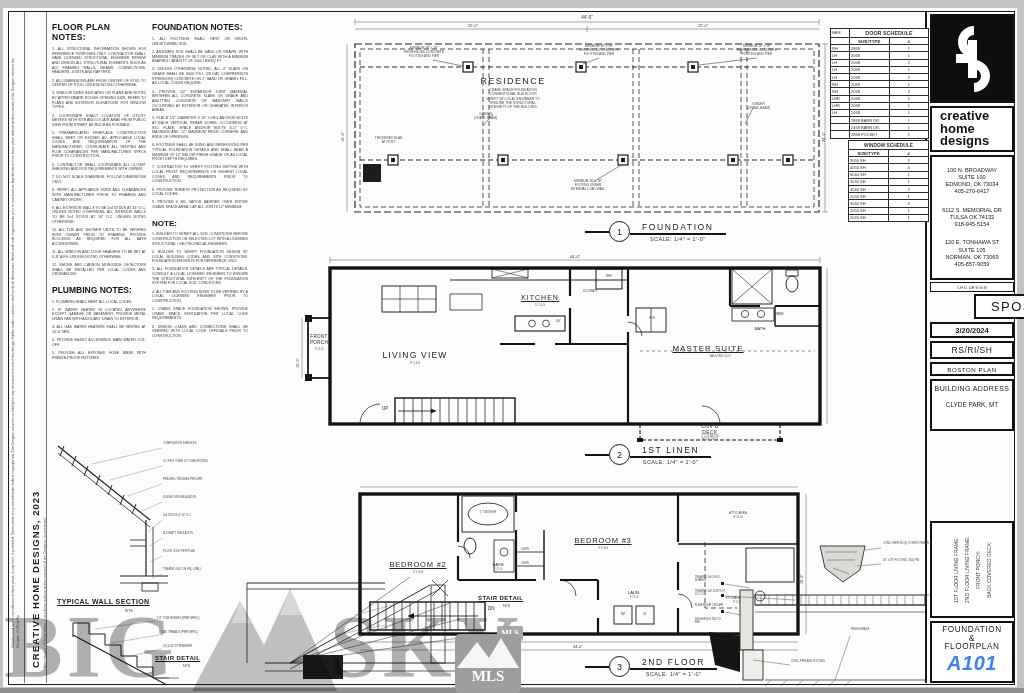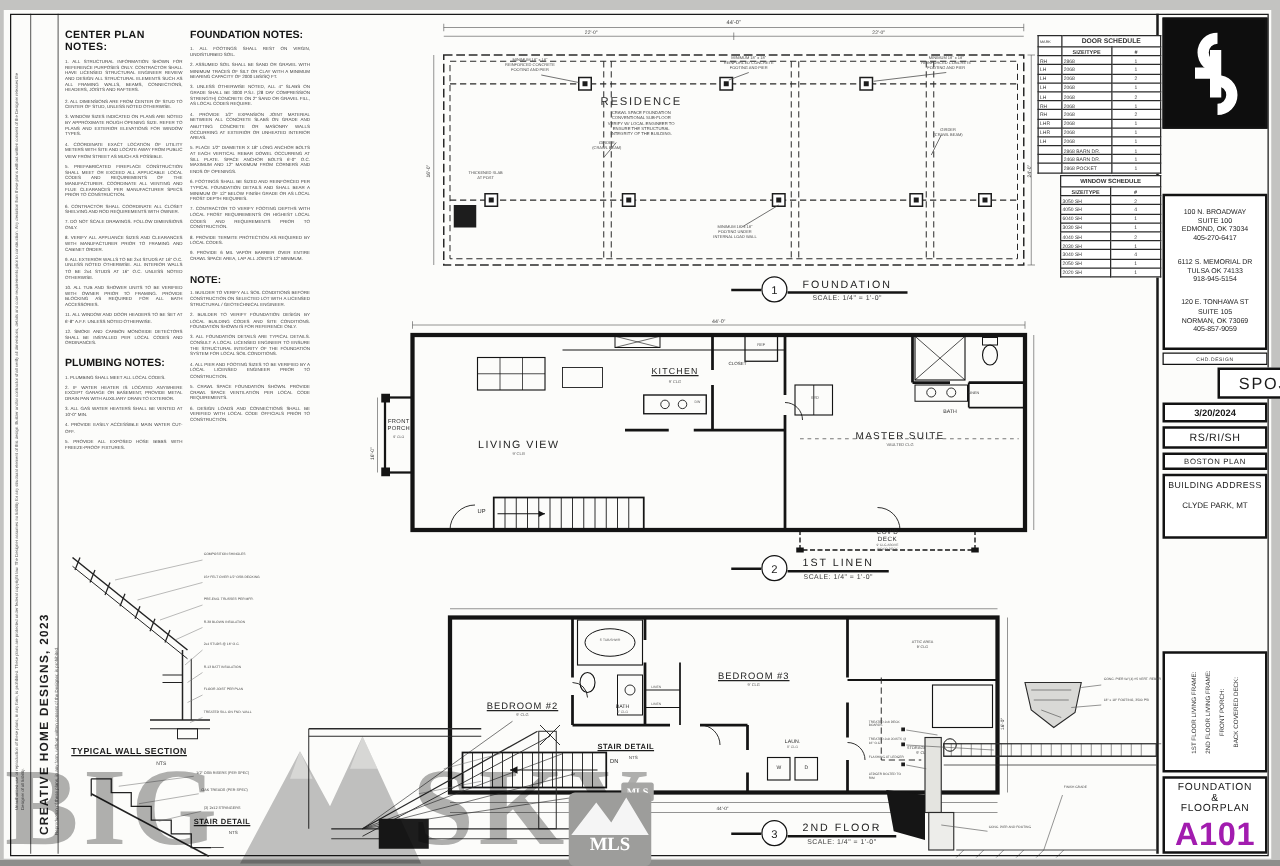--- a/index.html
+++ b/index.html
@@ -44,21 +44,21 @@
   <div class="vline" style="left:925px;top:11px;width:2px;height:672px;"></div>
   <div class="vline" style="left:24px;top:11px;width:1px;height:672px;opacity:.6;"></div>
   <div class="vline" style="left:46px;top:11px;width:1px;height:672px;opacity:.6;"></div>
   <div class="abs" style="left:0;top:688px;width:1024px;height:5px;background:#8d8d8b;"></div>
 
   <div class="t rot" style="left:11px;top:648px;width:600px;font-size:3.4px;color:#5a5a5a;line-height:1.5;">Unauthorized use or reproduction of these plans, in any form, is prohibited. These plans are protected under federal copyright law. The Designer assumes no liability for any structural element of this design. Builder and/or contractor shall verify all dimensions, details and code requirements prior to construction. Any deviation from these plans without written consent of the Designer releases the Designer of all liability.</div>
   <div class="t rot" style="left:30px;top:668px;width:238px;font-size:9.5px;font-weight:bold;letter-spacing:1px;color:#1f1f1f;">CREATIVE HOME DESIGNS, 2023</div>
   <div class="t rot" style="left:43px;top:668px;width:230px;font-size:3.6px;color:#5a5a5a;">Reproduction of these plans, in any form, without written consent of the Designer, is prohibited.</div>
 
   <div class="notecol" style="left:52px;top:22px;width:94px;">
-    <div class="note-h" style="position:static;">CENTER PLAN NOTES:</div>
+    <div class="note-h" style="position:static;">FLOOR PLAN NOTES:</div>
     <div style="height:5px;"></div>
     <p class="note-p">1. ALL STRUCTURAL INFORMATION SHOWN FOR REFERENCE PURPOSES ONLY. CONTRACTOR SHALL HAVE LICENSED STRUCTURAL ENGINEER REVIEW AND DESIGN ALL STRUCTURAL ELEMENTS SUCH AS ALL FRAMING WALLS, BEAMS, CONNECTIONS, HEADERS, JOISTS AND RAFTERS.</p>
     <p class="note-p">2. ALL DIMENSIONS ARE FROM CENTER OF STUD TO CENTER OF STUD, UNLESS NOTED OTHERWISE.</p>
     <p class="note-p">3. WINDOW SIZES INDICATED ON PLANS ARE NOTED BY APPROXIMATE ROUGH OPENING SIZE. REFER TO PLANS AND EXTERIOR ELEVATIONS FOR WINDOW TYPES.</p>
     <p class="note-p">4. COORDINATE EXACT LOCATION OF UTILITY METERS WITH SITE AND LOCATE AWAY FROM PUBLIC VIEW FROM STREET AS MUCH AS POSSIBLE.</p>
     <p class="note-p">5. PREFABRICATED FIREPLACE CONSTRUCTION SHALL MEET OR EXCEED ALL APPLICABLE LOCAL CODES AND REQUIREMENTS OF THE MANUFACTURER. COORDINATE ALL VENTING AND FLUE CLEARANCES PER MANUFACTURER SPECS PRIOR TO CONSTRUCTION.</p>
     <p class="note-p">6. CONTRACTOR SHALL COORDINATE ALL CLOSET SHELVING AND ROD REQUIREMENTS WITH OWNER.</p>
     <p class="note-p">7. DO NOT SCALE DRAWINGS. FOLLOW DIMENSIONS ONLY.</p>
     <p class="note-p">8. VERIFY ALL APPLIANCE SIZES AND CLEARANCES WITH MANUFACTURER PRIOR TO FRAMING AND CABINET ORDER.</p>
     <p class="note-p">9. ALL EXTERIOR WALLS TO BE 2x4 STUDS AT 16" O.C. UNLESS NOTED OTHERWISE. ALL INTERIOR WALLS TO BE 2x4 STUDS AT 16" O.C. UNLESS NOTED OTHERWISE.</p>
@@ -266,21 +266,21 @@
           <rect x="477" y="182" width="6" height="6"></rect>
       </g>
     </svg>
     <div class="t ctr" style="left:2px;top:78px;width:34px;font-size:4.6px;letter-spacing:.3px;color:#2c2c2c;">FRONT
 PORCH</div>
     <div class="t ctr" style="left:2px;top:92px;width:34px;font-size:2.8px;color:#555;">9' CLG</div>
     <div class="t ctr" style="left:60px;top:94px;width:110px;font-size:8.5px;letter-spacing:1.2px;color:#232323;">LIVING VIEW</div>
     <div class="t ctr" style="left:60px;top:105px;width:110px;font-size:3.3px;color:#555;">9' CLG</div>
     <div class="t ctr" style="left:200px;top:38px;width:80px;font-size:7px;letter-spacing:1px;color:#232323;text-decoration:underline;">KITCHEN</div>
     <div class="t ctr" style="left:200px;top:47px;width:80px;font-size:3.2px;color:#555;">9' CLG</div>
-    <div class="t ctr" style="left:360px;top:88px;width:120px;font-size:8px;letter-spacing:1px;color:#232323;">MASTER SUITE</div>
+    <div class="t ctr" style="left:348px;top:88px;width:120px;font-size:8px;letter-spacing:1px;color:#232323;text-decoration:underline;">MASTER SUITE</div>
     <div class="t ctr" style="left:360px;top:98px;width:120px;font-size:3.2px;color:#555;">VAULTED CLG</div>
     <div class="t ctr" style="left:440px;top:70px;width:40px;font-size:4.2px;color:#2c2c2c;">BATH</div>
     <div class="t ctr" style="left:268px;top:33px;width:44px;font-size:3.6px;color:#2c2c2c;">CLOSET</div>
     <div class="t ctr" style="left:462px;top:57px;width:34px;font-size:3px;color:#2c2c2c;">LINEN</div>
     <div class="t ctr" style="left:375px;top:167px;width:70px;font-size:5px;letter-spacing:.4px;color:#2c2c2c;">COV'D
 DECK</div>
     <div class="t ctr" style="left:375px;top:179px;width:70px;font-size:2.6px;color:#666;">9' CLG ABOVE
 WOOD DECK</div>
     <div class="t" style="left:82px;top:150px;font-size:4.6px;color:#2c2c2c;">UP</div>
     <div class="t ctr" style="left:294px;top:18px;width:30px;font-size:3.2px;color:#555;">REF</div>
@@ -674,20 +674,25 @@
   <div class="tb-cell" style="top:14px;height:89px;background:#0e0e0e;">
     <svg width="56" height="66" viewBox="0 0 56 66">
       <g fill="#ffffff">
         <path d="M30 0 a16 16 0 1 0 0 32 l0 -9 a7 7 0 1 1 0 -14 z"></path>
         <rect x="24" y="14" width="9" height="38"></rect>
         <path d="M26 34 a16 16 0 1 1 0 32 l0 -9 a7 7 0 1 0 0 -14 z" transform="translate(4,0)"></path>
         <rect x="12" y="28" width="14" height="9"></rect>
       </g>
     </svg>
   </div>
+  <div class="tb-cell" style="top:106px;height:46px;align-items:flex-start;padding-left:8px;">
+    <div style="font-size:13px;font-weight:bold;line-height:.95;text-align:left;white-space:pre-line;color:#111;">creative
+home
+designs</div>
+  </div>
   <div class="tb-cell" style="top:155px;height:125px;justify-content:space-around;padding:4px 0;">
     <div class="t" style="position:static;font-size:5.6px;line-height:1.3;color:#222;">100 N. BROADWAY
 SUITE 100
 EDMOND, OK 73034
 405-270-6417</div>
     <div class="t" style="position:static;font-size:5.6px;line-height:1.3;color:#222;">6112 S. MEMORIAL DR
 TULSA OK 74133
 918-945-5154</div>
     <div class="t" style="position:static;font-size:5.6px;line-height:1.3;color:#222;">120 E. TONHAWA ST
 SUITE 105
@@ -718,21 +723,21 @@
       <span class="vtxt" style="font-size:5px;color:#333;">1ST FLOOR LIVING FRAME:</span>
       <span class="vtxt" style="font-size:5px;color:#333;">2ND FLOOR LIVING FRAME:</span>
       <span class="vtxt" style="font-size:5px;color:#333;">FRONT PORCH:</span>
       <span class="vtxt" style="font-size:5px;color:#333;">BACK COVERED DECK:</span>
     </div>
   </div>
   <div class="tb-cell" style="top:621px;height:62px;justify-content:flex-start;padding-top:3px;">
     <div style="font-size:8.2px;letter-spacing:.6px;line-height:1.05;color:#1a1a1a;white-space:pre-line;">FOUNDATION
 &amp;
 FLOORPLAN</div>
-    <div style="font-size:26px;font-weight:bold;letter-spacing:.5px;color:#a21caf;margin-top:0px;">A101</div>
+    <div style="font-size:20px;font-weight:bold;letter-spacing:.5px;color:#3b82f6;margin-top:0px;font-style:italic;">A101</div>
   </div>
 
   <div class="wm" style="left:4px;top:596px;font-size:88px;font-weight:bold;letter-spacing:4px;">BIG</div>
   <div class="wm" style="left:330px;top:596px;font-size:88px;font-weight:bold;letter-spacing:4px;">SKY</div>
   <svg class="abs" style="left:192px;top:583px;mix-blend-mode:multiply;" width="145" height="108" viewBox="0 0 145 108">
     <polygon points="0,108 48,18 72,62 98,6 145,108" fill="rgba(120,120,120,0.45)"></polygon>
     <polygon points="48,18 58,40 40,40" fill="rgba(235,235,235,0.6)"></polygon>
     <polygon points="98,6 110,32 88,32" fill="rgba(235,235,235,0.6)"></polygon>
   </svg>
   <div class="abs" style="left:497px;top:626px;width:26px;height:15px;background:#a6a6a4;border-radius:2px;

